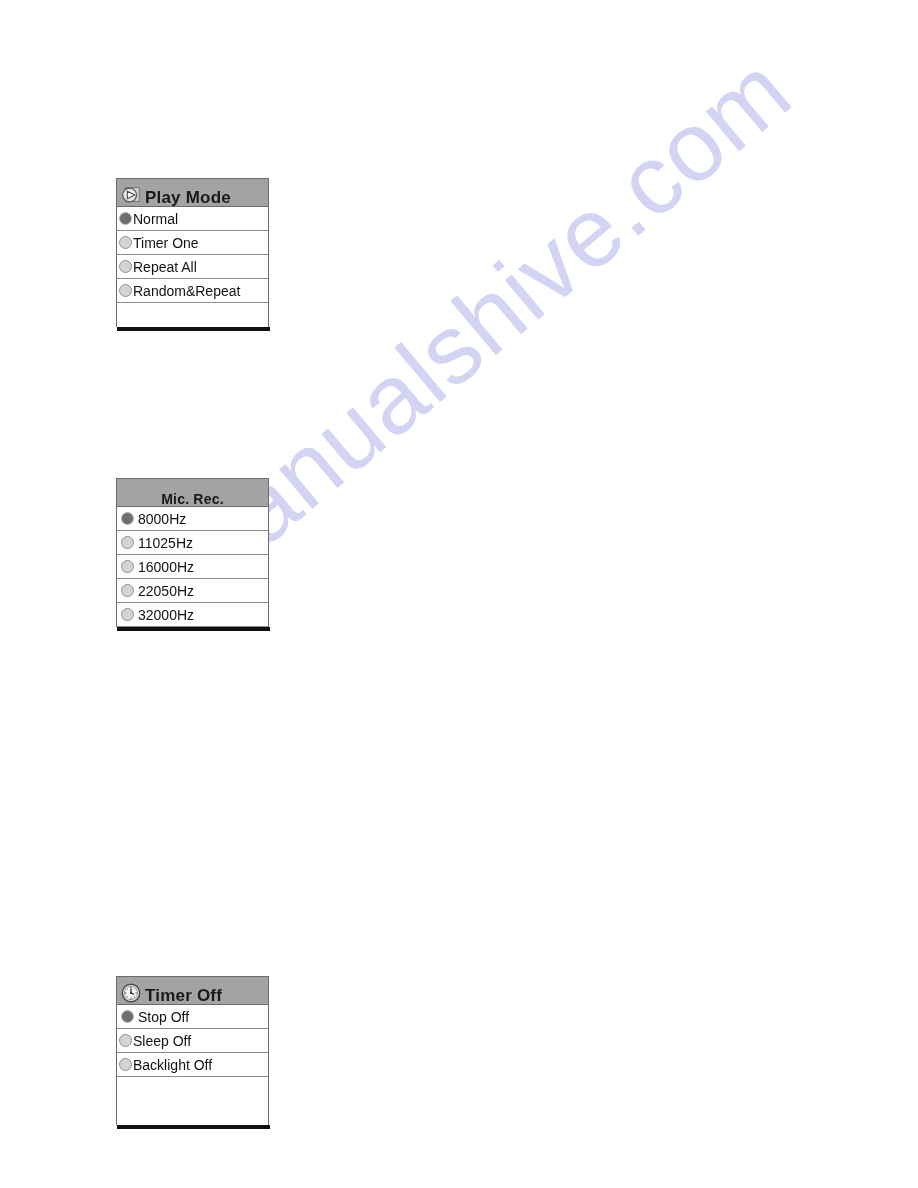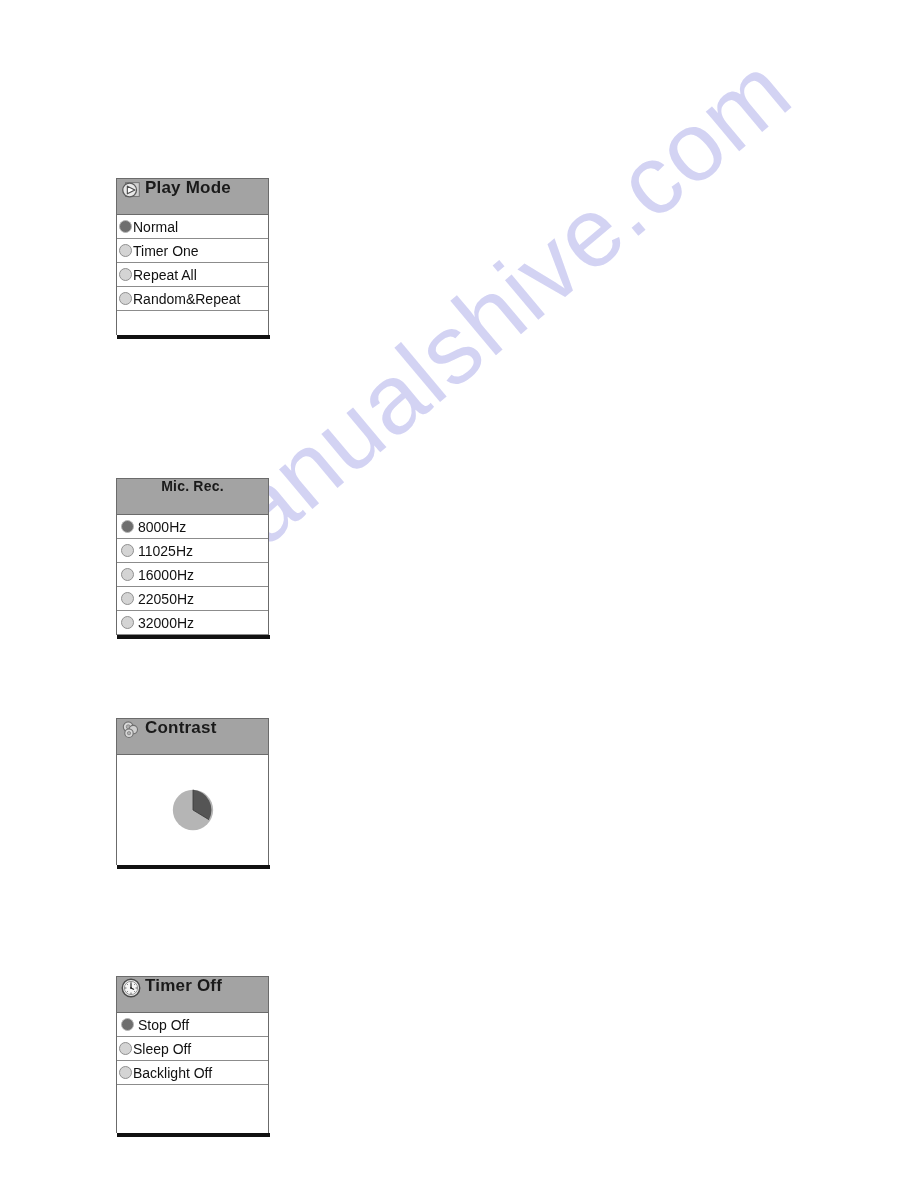--- a/index.html
+++ b/index.html
@@ -63,25 +63,25 @@
     position: absolute;
     left: 0;
     right: -2px;
     bottom: -4px;
     height: 4px;
     background: #111111;
   }
 
   .screen-header {
     position: relative;
-    height: 36px;
+    height: 28px;
     background: #a3a3a3;
     border-bottom: 1px solid #6b6b6b;
     display: flex;
-    align-items: flex-start;
+    align-items: flex-end;
     box-sizing: border-box;
   }
   .screen-header.centered {
     justify-content: center;
   }
   .screen-header .hdr-icon {
     width: 22px;
     height: 22px;
     margin-left: 3px;
     margin-right: 3px;
@@ -218,42 +218,20 @@
       <span class="radio off"></span>
       <span class="opt-label">22050Hz</span>
     </div>
     <div class="opt-row spaced last">
       <span class="radio off"></span>
       <span class="opt-label">32000Hz</span>
     </div>
     <div class="screen-baseline"></div>
   </div>
 
-  <div class="screen" style="left:116px; top:718px;">
-    <div class="screen-header">
-      <svg class="hdr-icon" viewBox="0 0 24 24">
-        <circle cx="9" cy="8.5" r="5.4" fill="#dadada" stroke="#6f6f6f" stroke-width="1.2"></circle>
-        <circle cx="9" cy="8.5" r="2.2" fill="#b0b0b0" stroke="#7a7a7a" stroke-width="0.8"></circle>
-        <circle cx="14.5" cy="11.5" r="4.6" fill="#d0d0d0" stroke="#6f6f6f" stroke-width="1.2"></circle>
-        <circle cx="9.8" cy="15.5" r="4.6" fill="#d8d8d8" stroke="#6f6f6f" stroke-width="1.2"></circle>
-        <circle cx="9.8" cy="15.5" r="1.8" fill="#b0b0b0" stroke="#7a7a7a" stroke-width="0.8"></circle>
-      </svg>
-      <span class="hdr-title">Contrast</span>
-    </div>
-
-    <div class="contrast-body">
-      <svg class="contrast-pie" viewBox="0 0 100 100">
-        <circle cx="50" cy="50" r="48" fill="#b5b5b5"></circle>
-        <path d="M50 50 L50 2 A48 48 0 0 1 88 73 Z" fill="#555555"></path>
-        <line x1="50" y1="50" x2="50" y2="2" stroke="#3a3a3a" stroke-width="2"></line>
-        <line x1="50" y1="50" x2="88" y2="73" stroke="#3a3a3a" stroke-width="2"></line>
-      </svg>
-    </div>
-    <div class="screen-baseline"></div>
-  </div>
 
   <div class="screen" style="left:116px; top:976px;">
     <div class="screen-header">
       <svg class="hdr-icon" viewBox="0 0 24 24">
         <circle cx="12" cy="12" r="9.5" fill="#e9e9e9" stroke="#4a4a4a" stroke-width="1.6"></circle>
         <circle cx="12" cy="12" r="7.2" fill="#f6f6f6" stroke="#7a7a7a" stroke-width="0.8"></circle>
         <line x1="12" y1="5.3" x2="12" y2="7" stroke="#3a3a3a" stroke-width="0.9"></line>
         <line x1="12" y1="17" x2="12" y2="18.7" stroke="#3a3a3a" stroke-width="0.9"></line>
         <line x1="5.3" y1="12" x2="7" y2="12" stroke="#3a3a3a" stroke-width="0.9"></line>
         <line x1="17" y1="12" x2="18.7" y2="12" stroke="#3a3a3a" stroke-width="0.9"></line>

